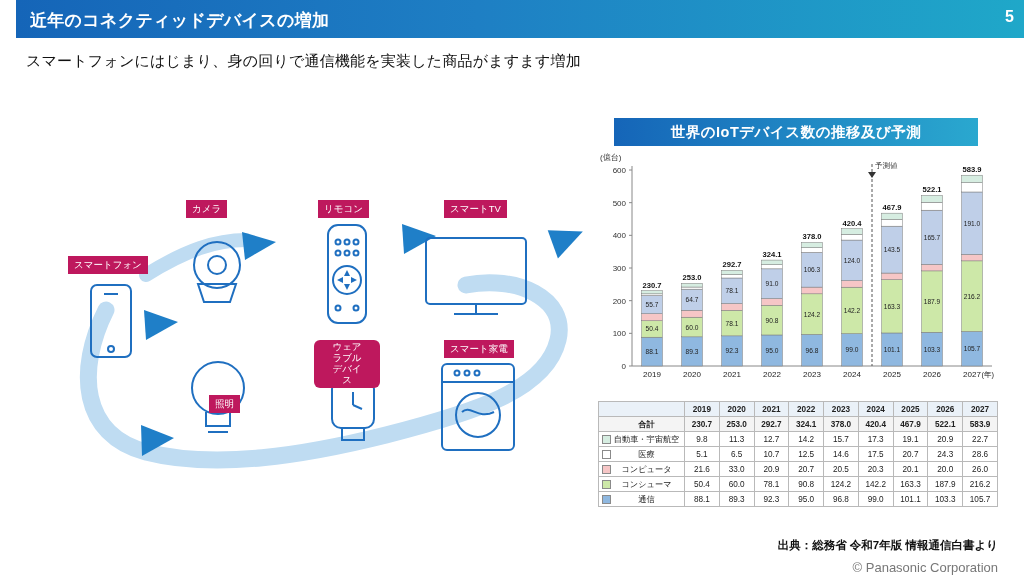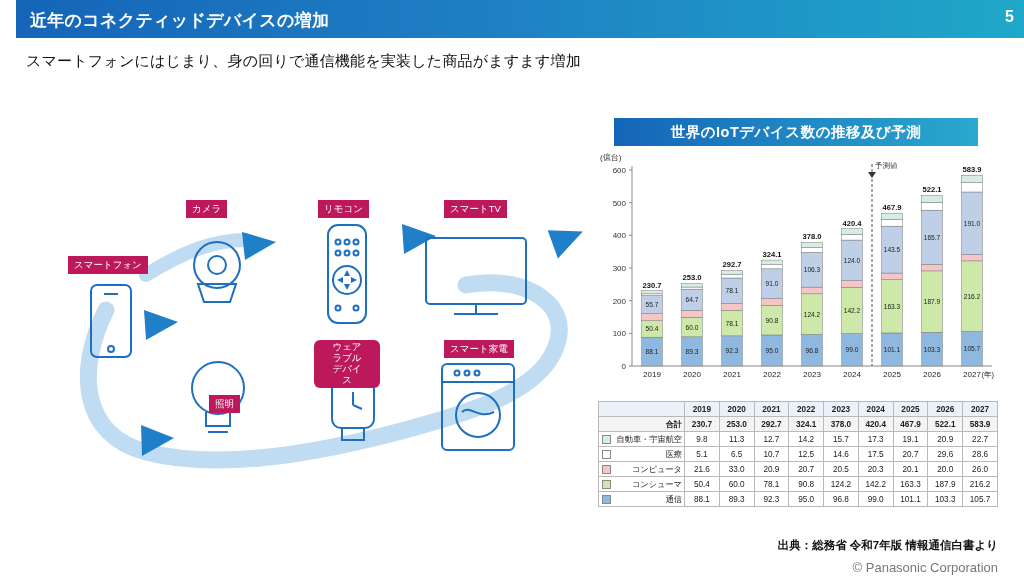--- a/index.html
+++ b/index.html
@@ -52,21 +52,21 @@
   }
   .plot-wrap { position: relative; width: 406px; height: 245px; margin-top: 6px; }
   .unit-label { position: absolute; left: 8px; top: 0; font-size: 8px; color: #333; }
 
   
   .tbl { position: absolute; left: 6px; top: 283px; width: 400px; border-collapse: collapse; }
   .tbl td, .tbl th {
     border: 1px solid #b9b9b9; font-size: 8.2px; color: #222;
     height: 15px; padding: 0 2px; text-align: center; font-weight: normal;
   }
-  .tbl .rowhead { width: 86px; text-align: right; padding-left: 12px; position: relative; }
+  .tbl .rowhead { width: 86px; text-align: center; padding-left: 12px; position: relative; }
   .tbl tr.total td { font-weight: bold; background: #f4f4f4; }
   .tbl .swatch {
     position: absolute; left: 3px; top: 3px; width: 9px; height: 9px;
     border: 1px solid #8a8a8a;
   }
   .tbl .yearrow td { background: #eaf1f8; font-weight: bold; }
 
   
   .source {
     position: absolute; right: 26px; top: 538px;
@@ -341,21 +341,21 @@
           </tr>
           <tr>
             <td class="rowhead"><span class="swatch" style="background: rgb(255, 255, 255);"></span>医療</td>
             <td>5.1</td>
             <td>6.5</td>
             <td>10.7</td>
             <td>12.5</td>
             <td>14.6</td>
             <td>17.5</td>
             <td>20.7</td>
-            <td>29.6</td>
+            <td>24.3</td>
             <td>28.6</td>
           </tr>
           <tr>
             <td class="rowhead"><span class="swatch" style="background: rgb(246, 198, 198);"></span>コンピュータ</td>
             <td>21.6</td>
             <td>33.0</td>
             <td>20.9</td>
             <td>20.7</td>
             <td>20.5</td>
             <td>20.3</td>

